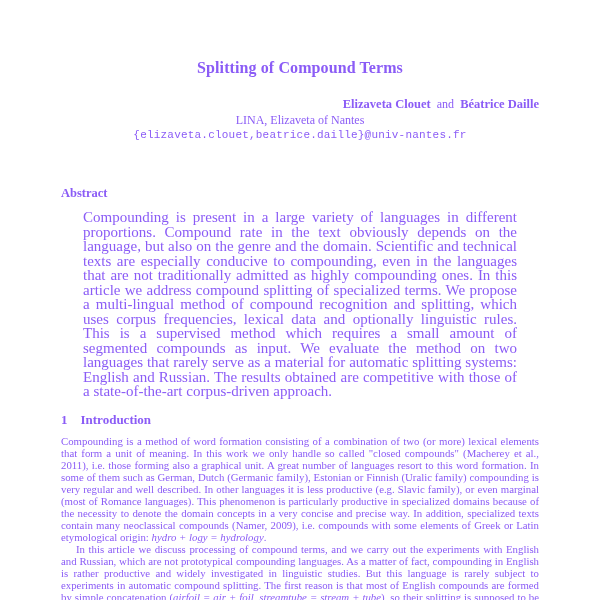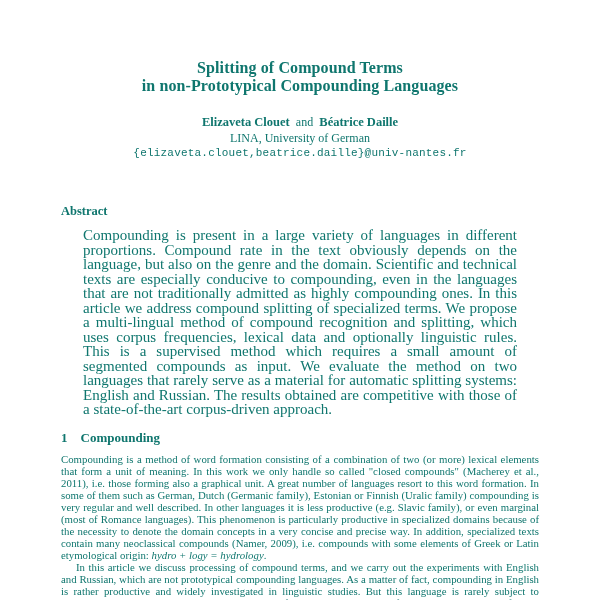--- a/index.html
+++ b/index.html
@@ -6,39 +6,39 @@
     margin: 0;
     padding: 0;
     background: #ffffff;
   }
   .page {
     position: relative;
     width: 600px;
     height: 600px;
     background: #ffffff;
     overflow: hidden;
-    color: #0f766e;
+    color: #8b5cf6;
     font-family: "Liberation Serif", serif;
   }
   .content {
     padding: 59px 61px 0 61px;
     width: 478px;
   }
   
   .title {
     margin: 0 0 20px 0;
     text-align: center;
     font-size: 16px;
     line-height: 18px;
     font-weight: bold;
     letter-spacing: 0.1px;
   }
   .title .tl { display: block; }
   .authors {
-    text-align: center;
+    text-align: right;
     font-size: 12.5px;
     line-height: 15px;
   }
   .authors .author-name { font-weight: bold; }
   .authors .sep { margin: 0 3px; font-size: 12px; }
   .affiliation {
     text-align: center;
     font-size: 12px;
     line-height: 14px;
     margin-top: 1px;
@@ -86,39 +86,38 @@
   .body-para .ital { font-style: italic; }
 </style>
 </head>
 <body>
 
 <div class="page">
   <div class="content">
 
     <h1 class="title">
       <span class="tl">Splitting of Compound Terms</span>
-      <span class="tl">in non-Prototypical Compounding Languages</span>
     </h1>
 
     <div class="authors">
       <span class="author-name">Elizaveta Clouet</span>
       <span class="sep">and</span>
       <span class="author-name">Béatrice Daille</span>
     </div>
 
-    <div class="affiliation">LINA, University of German</div>
+    <div class="affiliation">LINA, Elizaveta of Nantes</div>
 
     <div class="email">{elizaveta.clouet,beatrice.daille}@univ-nantes.fr</div>
 
     <h2 class="abstract-heading">Abstract</h2>
 
     <p class="abstract-text">Compounding is present in a large variety of languages in different proportions. Compound rate in the text obviously depends on the language, but also on the genre and the domain. Scientific and technical texts are especially conducive to compounding, even in the languages that are not traditionally admitted as highly compounding ones. In this article we address compound splitting of specialized terms. We propose a multi-lingual method of compound recognition and splitting, which uses corpus frequencies, lexical data and optionally linguistic rules. This is a supervised method which requires a small amount of segmented compounds as input. We evaluate the method on two languages that rarely serve as a material for automatic splitting systems: English and Russian. The results obtained are competitive with those of a state-of-the-art corpus-driven approach.</p>
 
     <h3 class="section-heading">
-      <span class="secnum">1</span><span>Compounding</span>
+      <span class="secnum">1</span><span>Introduction</span>
     </h3>
 
     <p class="body-para"><span>Compounding is a method of word formation consisting of a combination of two (or more) lexical elements that form a unit of meaning. In this work we only handle so called "closed compounds" (Macherey et al., 2011), i.e. those forming also a graphical unit. A great number of languages resort to this word formation. In some of them such as German, Dutch (Germanic family), Estonian or Finnish (Uralic family) compounding is very regular and well described. In other languages it is less productive (e.g. Slavic family), or even marginal (most of Romance languages). This phenomenon is particularly productive in specialized domains because of the necessity to denote the domain concepts in a very concise and precise way. In addition, specialized texts contain many neoclassical compounds (Namer, 2009), i.e. compounds with some elements of Greek or Latin etymological origin: </span><span class="ital">hydro + logy = hydrology</span><span>.</span></p>
 
     <p class="body-para indent"><span>In this article we discuss processing of compound terms, and we carry out the experiments with English and Russian, which are not prototypical compounding languages. As a matter of fact, compounding in English is rather productive and widely investigated in linguistic studies. But this language is rarely subject to experiments in automatic compound splitting. The first reason is that most of English compounds are formed by simple concatenation (</span><span class="ital">airfoil = air + foil, streamtube = stream + tube</span><span>), so their splitting is supposed to be straightforward. The second reason is that many compounds in</span></p>
 
   </div>
 </div>
 
 </body></html>

